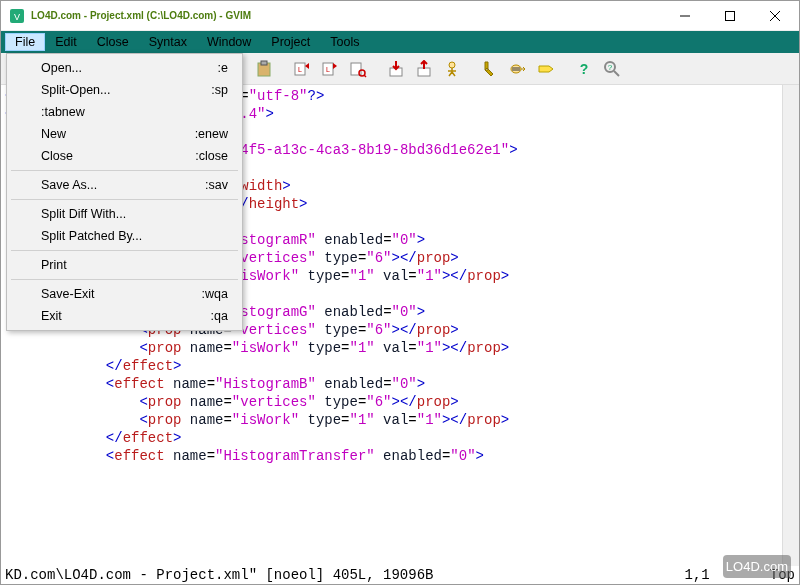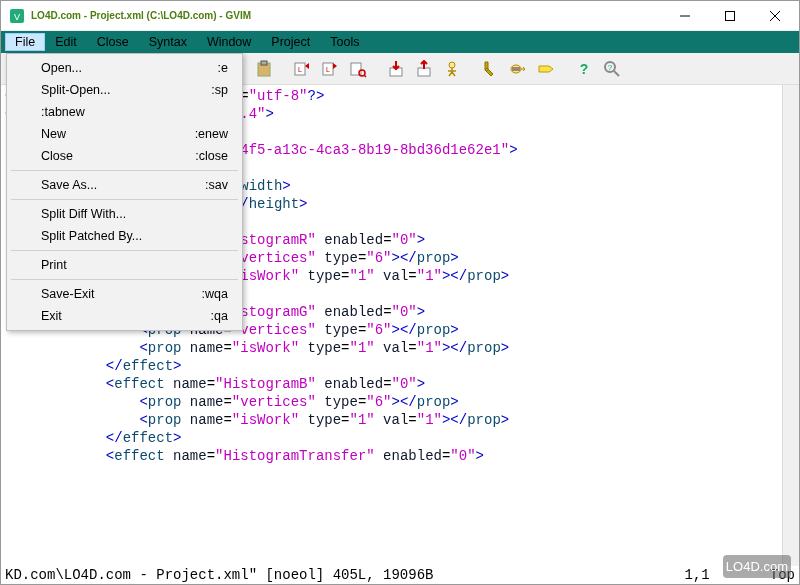--- a/index.html
+++ b/index.html
@@ -97,21 +97,21 @@
     font-family: Consolas, 'Courier New', monospace;
     font-size: 14px;
     display: flex;
     align-items: center;
     padding: 0 4px;
     background: #fff;
     white-space: pre;
   }
   .statusbar .spacer { flex: 1; }
   
-  .c-teal { color: #0c4a6e; }
+  .c-teal { color: #b91c1c; }
   .c-green { color: #0f172a; }
   .c-mag { color: #c000c0; }
   .c-blue { color: #0000cc; }
   
   .dropdown {
     position: absolute;
     left: 5px;
     top: 52px;
     width: 237px;
     background: #f2f2f2;

